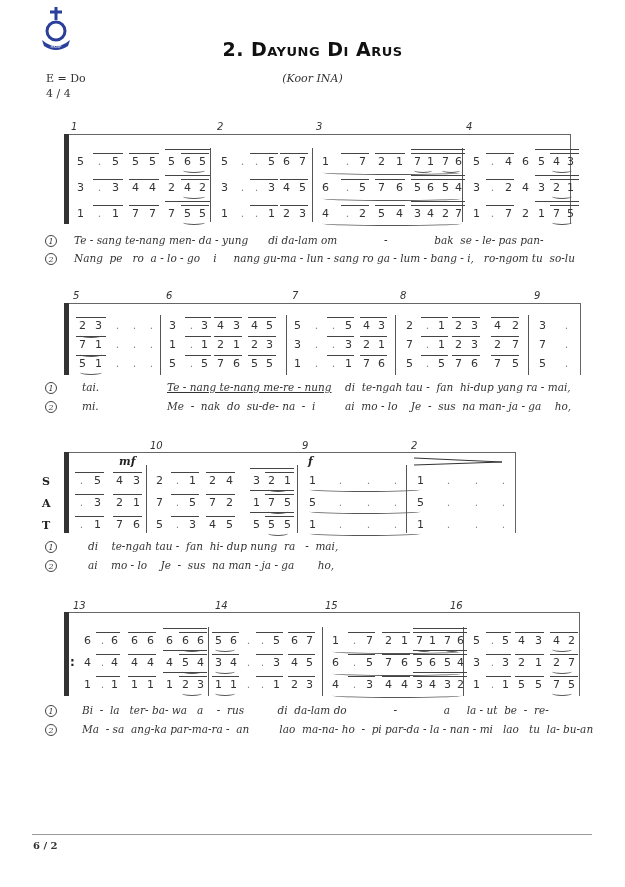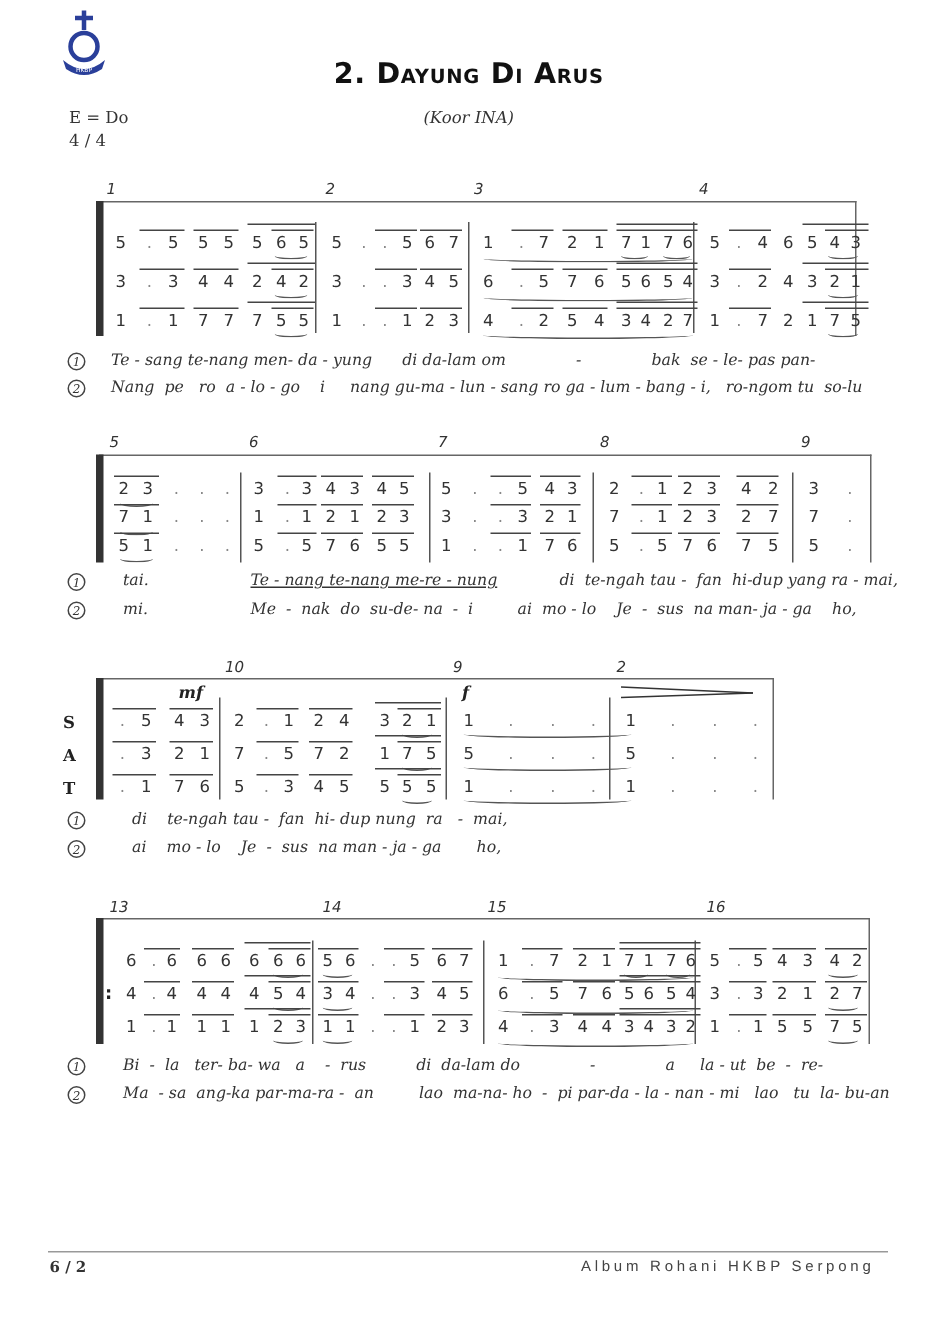--- a/index.html
+++ b/index.html
@@ -342,21 +342,21 @@
   <div class="beam" style="left:327px;top:355px;width:27px;"></div>
     <div class="beam" style="left:360px;top:355px;width:27px;"></div>
   <div class="beam" style="left:421px;top:355px;width:27px;"></div>
     <div class="beam" style="left:452px;top:355px;width:28px;"></div>
     <div class="beam" style="left:491px;top:355px;width:28px;"></div>
   <div class="slur" style="left:80px;top:370px;width:22px;"></div>
 
   <span class="verse-num" style="left:45px;top:382px;">1</span>
   <span class="lyric" style="left:82px;top:381px;">tai.</span>
   <span class="lyric" style="left:167px;top:381px;text-decoration:underline;">Te - nang te-nang me-re - nung</span>
-  <span class="lyric" style="left:345px;top:381px;margin-left:28px;">di  te-ngah tau -  fan  hi-dup yang ra - mai,</span>
+  <span class="lyric" style="left:345px;top:381px;">di  te-ngah tau -  fan  hi-dup yang ra - mai,</span>
   <span class="verse-num" style="left:45px;top:401px;">2</span>
   <span class="lyric" style="left:82px;top:400px;">mi.</span>
   <span class="lyric" style="left:167px;top:400px;">Me  -  nak  do  su-de- na  -  i</span>
   <span class="lyric" style="left:345px;top:400px;">ai  mo - lo    Je  -  sus  na man- ja - ga    ho,</span>
 </div>
 
 <div class="system" style="top:0;">
   <span class="mnum" style="left:150px;top:440px;">10</span>
   <span class="mnum" style="left:302px;top:440px;">9</span>
   <span class="mnum" style="left:411px;top:440px;">2</span>
@@ -472,21 +472,21 @@
   <span class="verse-num" style="left:45px;top:541px;">1</span>
   <span class="lyric" style="left:88px;top:540px;">di    te-ngah tau -  fan  hi- dup nung  ra   -  mai,</span>
   <span class="verse-num" style="left:45px;top:560px;">2</span>
   <span class="lyric" style="left:88px;top:559px;">ai    mo - lo    Je  -  sus  na man - ja - ga       ho,</span>
 </div>
 
 <div class="system" style="top:0;">
   <span class="mnum" style="left:73px;top:600px;">13</span>
   <span class="mnum" style="left:215px;top:600px;">14</span>
   <span class="mnum" style="left:325px;top:600px;">15</span>
-  <span class="mnum" style="left:471px;top:600px;">16</span>
+  <span class="mnum" style="left:450px;top:600px;">16</span>
   <div class="frame" style="left:66px;top:612px;width:514px;height:84px;"></div>
   <div class="thickbar" style="left:64px;top:612px;height:84px;"></div>
   <div class="barline" style="left:208px;top:627px;height:69px;"></div>
   <div class="barline" style="left:322px;top:627px;height:69px;"></div>
   <div class="barline" style="left:463px;top:627px;height:69px;"></div>
   <span style="position:absolute;left:70px;top:655px;font-size:12px;font-weight:bold;">:</span>
 
   <div class="row" style="left:0;top:634px;width:625px;">
     <span class="note" style="left:82px;">6</span>
       <span class="dot" style="left:97px;">.</span>
@@ -647,14 +647,13 @@
 
   <span class="verse-num" style="left:45px;top:705px;">1</span>
   <span class="lyric" style="left:82px;top:704px;">Bi  -  la   ter- ba- wa   a    -  rus          di  da-lam do              -              a     la - ut  be  -  re-</span>
   <span class="verse-num" style="left:45px;top:724px;">2</span>
   <span class="lyric" style="left:82px;top:723px;">Ma  - sa  ang-ka par-ma-ra -  an         lao  ma-na- ho  -  pi par-da - la - nan - mi   lao   tu  la- bu-an</span>
 </div>
 
 <div class="footer-line"></div>
 <div class="footer-page">6 / 2</div>
 <div class="footer-right">
-  <div>Album Rohani HKBP Serpong</div>
 </div>
 
 </body></html>

